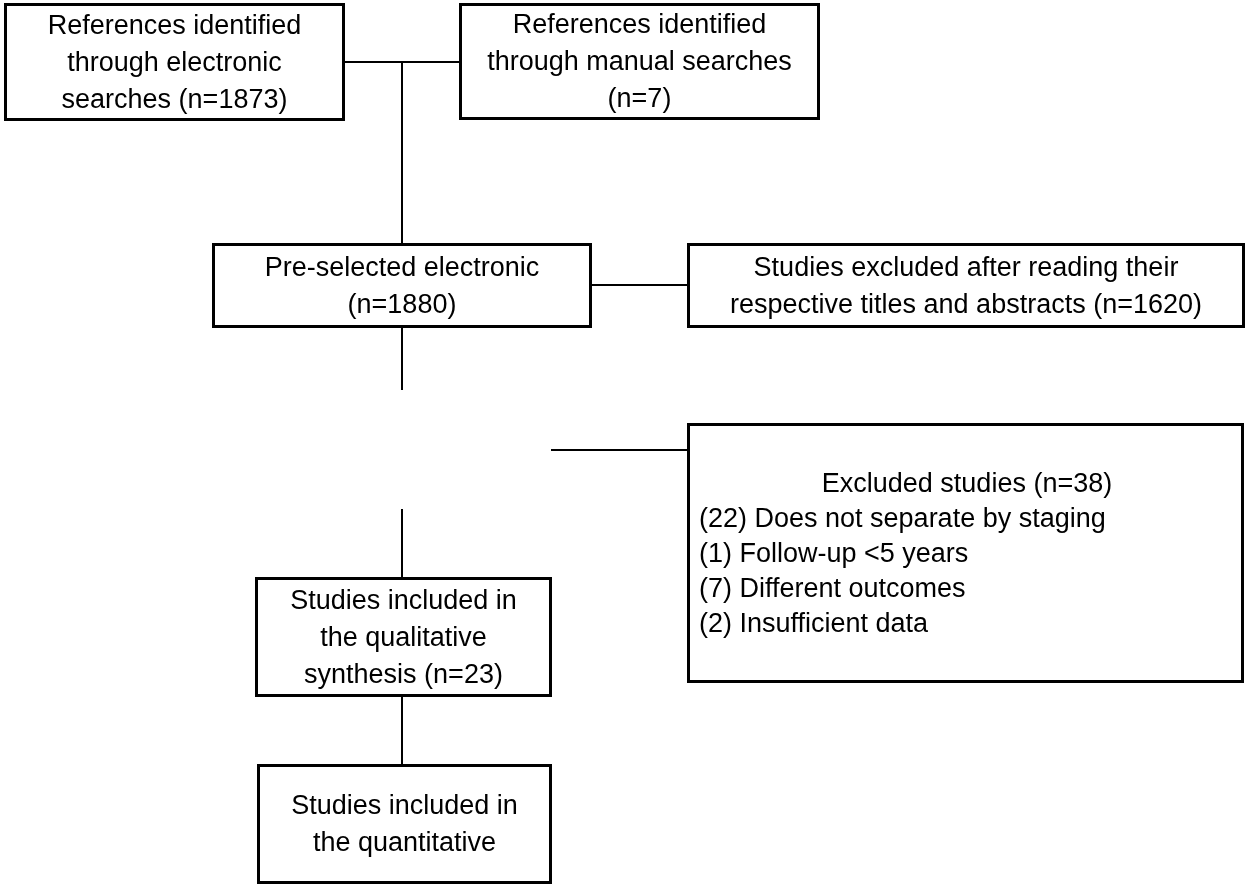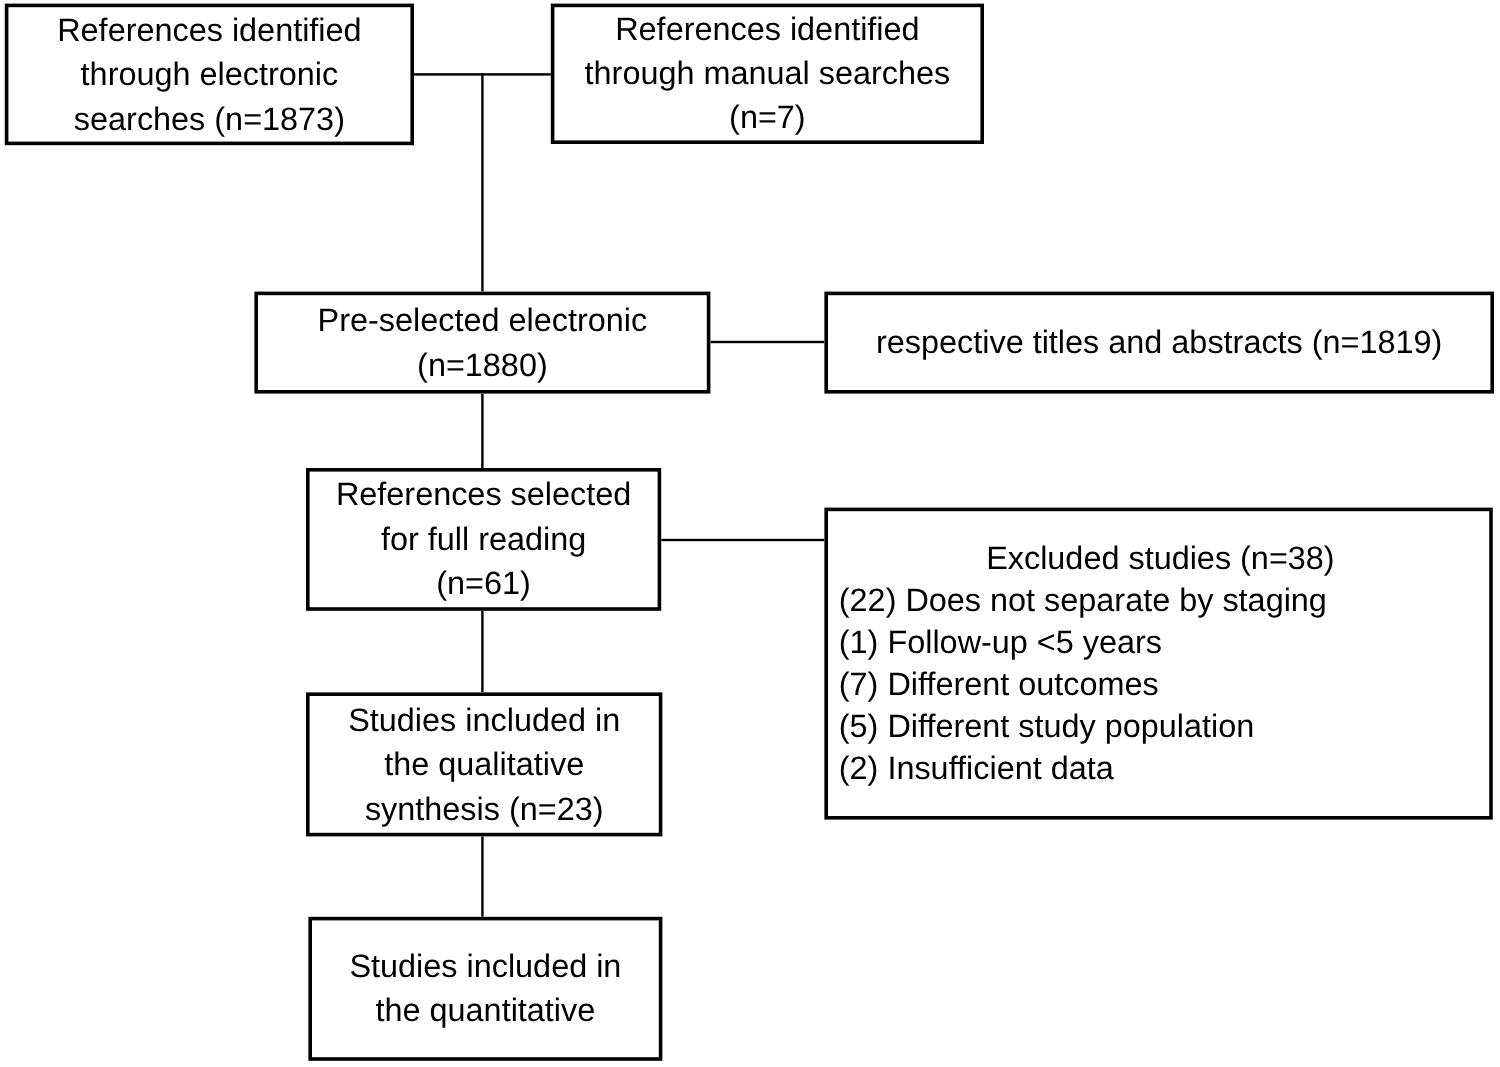--- a/index.html
+++ b/index.html
@@ -90,35 +90,30 @@
     <div class="ln">through manual searches</div>
     <div class="ln">(n=7)</div>
   </div>
 
   <div class="box box-preselected">
     <div class="ln">Pre-selected electronic</div>
     <div class="ln">(n=1880)</div>
   </div>
 
   <div class="box box-excluded-abstracts">
-    <div class="ln">respective titles and abstracts (n=1819)</div>
+    <div class="ln">Studies excluded after reading their</div>
+    <div class="ln">respective titles and abstracts (n=1620)</div>
   </div>
 
-  <div class="box box-full-reading">
-    <div class="ln">References selected</div>
-    <div class="ln">for full reading</div>
-    <div class="ln">(n=61)</div>
-  </div>
 
   <div class="box box-excluded-studies">
     <div class="ln box-title">Excluded studies (n=38)</div>
     <div class="ln">(22) Does not separate by staging</div>
     <div class="ln">(1) Follow-up &lt;5 years</div>
     <div class="ln">(7) Different outcomes</div>
-    <div class="ln">(5) Different study population</div>
     <div class="ln">(2) Insufficient data</div>
   </div>
 
   <div class="box box-qualitative">
     <div class="ln">Studies included in</div>
     <div class="ln">the qualitative</div>
     <div class="ln">synthesis (n=23)</div>
   </div>
 
   <div class="box box-quantitative">

